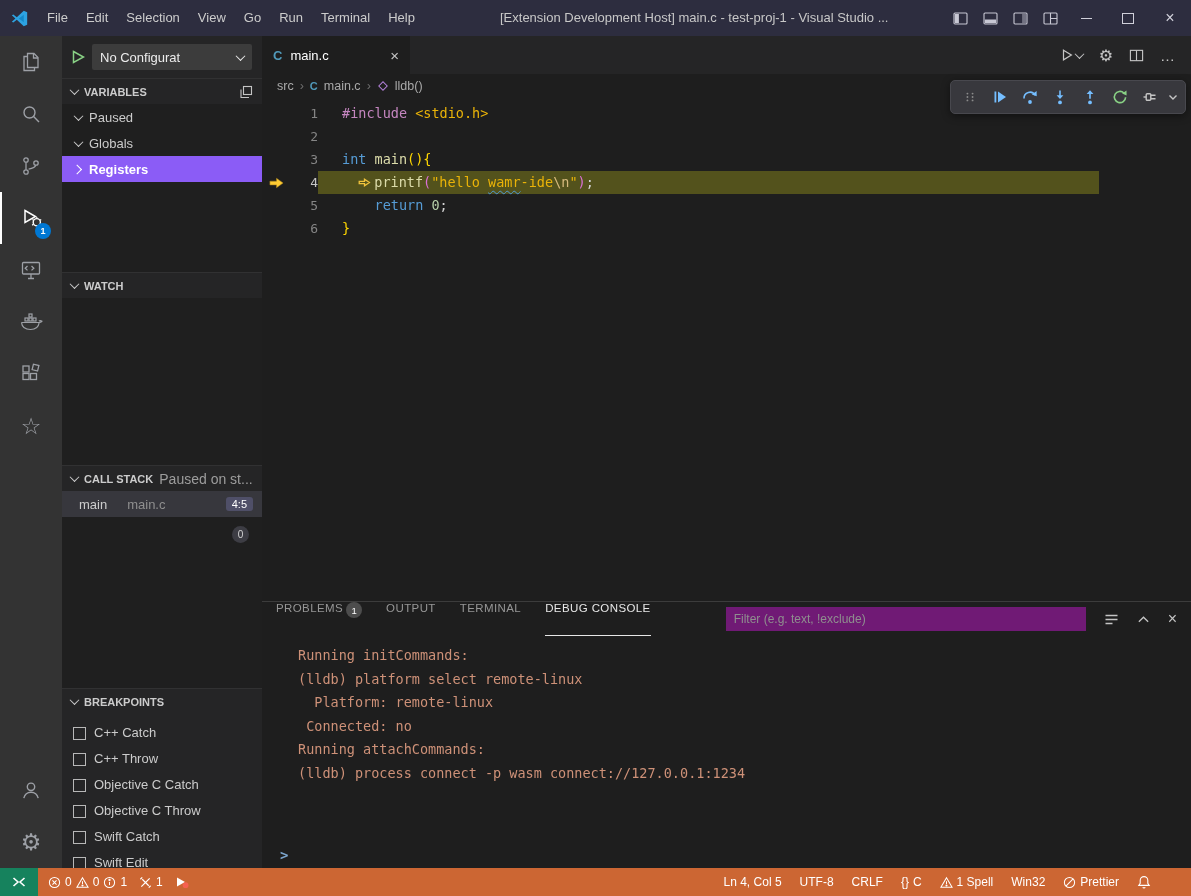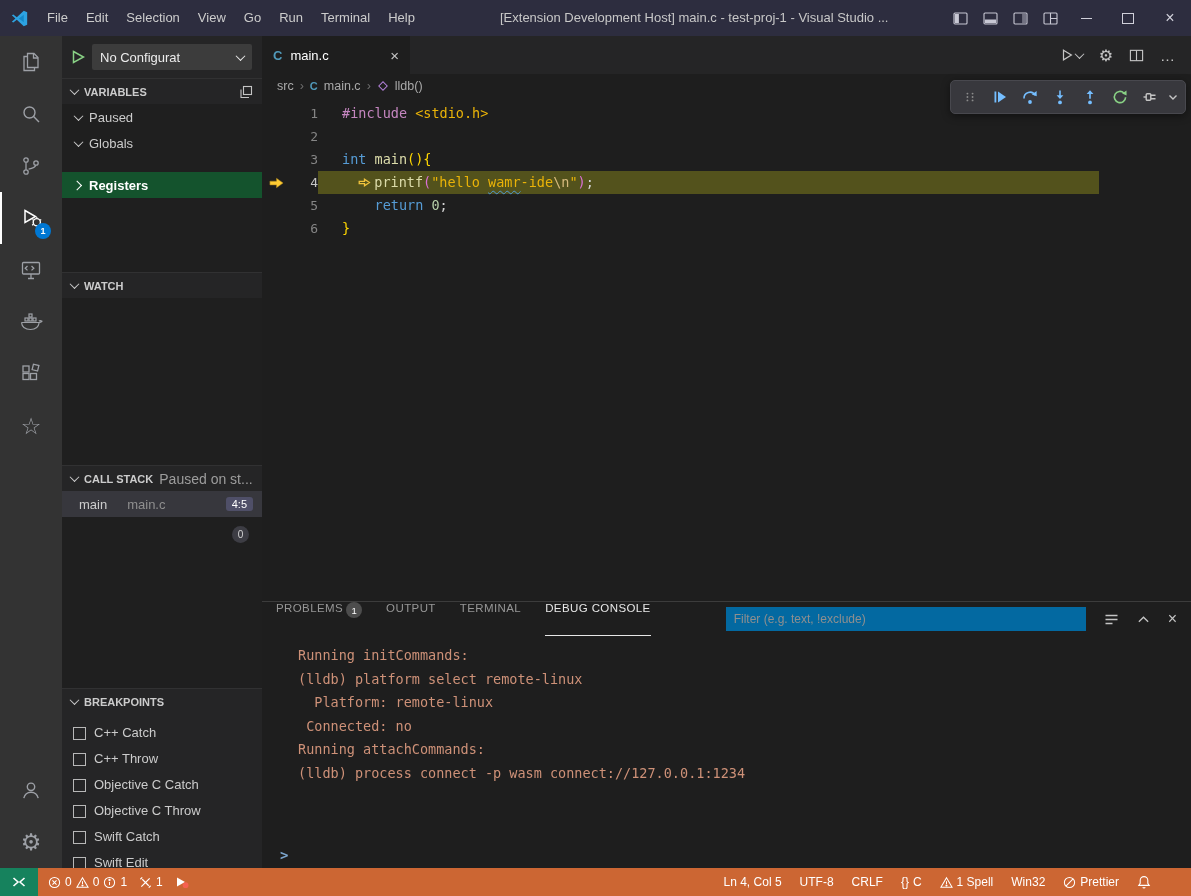--- a/index.html
+++ b/index.html
@@ -46,21 +46,21 @@
              font-size:11px;font-weight:bold;color:#cccccc;background:#252526;
              border-top:1px solid rgba(255,255,255,0.06);box-sizing:border-box;}
   .hdr-icon{margin-left:auto;display:flex;}
   .cs-hint{font-weight:normal;font-size:14px;color:#9d9d9d;white-space:nowrap;}
   .pane-body{background:#1f1f1f;overflow:hidden;}
   .vars-body{height:168px;}
   .watch-body{height:167px;}
   .cs-body{height:197px;}
   .bp-body{height:154px;background:#252526;}
   .tree-row{height:26px;display:flex;align-items:center;gap:7px;padding-left:13px;color:#cccccc;box-sizing:border-box;}
-  .tree-row.selected{background:#14532d;color:#ffffff;margin-top:16px;}
+  .tree-row.selected{background:#8b5cf6;color:#ffffff;}
   .cs-row{height:26px;display:flex;align-items:center;padding:0 9px 0 17px;background:#37373d;box-sizing:border-box;}
   .cs-file{color:#8f8f8f;margin-left:20px;}
   .cs-pos{margin-left:auto;background:#4f4f68;color:#fff;font-size:11px;padding:1px 6px;border-radius:3px;}
   .cs-zero{width:17px;height:17px;border-radius:50%;background:#3d3d44;color:#d4d4d4;font-size:10px;
            display:flex;align-items:center;justify-content:center;margin:9px 13px 0 auto;}
   .bp-row{height:26px;display:flex;align-items:flex-end;gap:8px;padding-left:11px;box-sizing:border-box;}
   .bp-check{width:13px;height:13px;border:1.3px solid #b8b8b8;background:transparent;box-sizing:border-box;}
 
   
   .editor{position:absolute;top:36px;left:262px;right:0;height:565px;background:#1e1e1e;}
@@ -97,21 +97,21 @@
 
   
   .panel{position:absolute;top:601px;left:262px;right:0;bottom:28px;background:#1e1e1e;
          border-top:1px solid #3c3c3c;box-sizing:border-box;}
   .panel-header{height:34px;display:flex;align-items:center;padding:0 14px;gap:18px;box-sizing:border-box;}
   .p-tab{height:100%;display:flex;gap:3px;font-size:11.5px;letter-spacing:.4px;
          color:#969696;box-sizing:border-box;border-bottom:1px solid transparent;}
   .p-tab.active{color:#e7e7e7;border-bottom:1px solid #e7e7e7;}
   .p-badge{background:#4d4d4d;color:#fff;width:16px;height:16px;border-radius:50%;font-size:9.5px;
            display:flex;align-items:center;justify-content:center;letter-spacing:0;}
-  .filter{margin-left:auto;width:360px;height:24px;background:#0369a1;border:none;color:#cccccc;
+  .filter{margin-left:auto;width:360px;height:24px;background:#701a75;border:none;color:#cccccc;
           font-size:12px;padding:2px 8px;box-sizing:border-box;font-family:"Liberation Sans",sans-serif;outline:none;}
   .filter::placeholder{color:#8f8f8f;}
   .ph-ic{display:flex;align-items:center;color:#c5c5c5;}
   .console{padding:8px 0 0 36px;font-family:"DejaVu Sans Mono",monospace;font-size:13.5px;
            line-height:23.5px;color:#ce9178;white-space:pre;}
   .console-prompt{position:absolute;left:18px;bottom:5px;color:#7ca5cc;
                   font-family:"DejaVu Sans Mono",monospace;font-size:14px;font-weight:bold;}
 
   
   .statusbar{position:absolute;left:0;right:0;bottom:0;height:28px;background:#cc6633;

